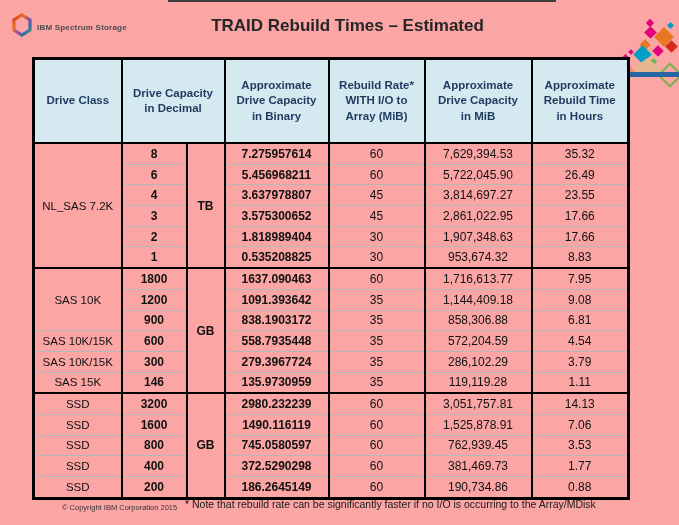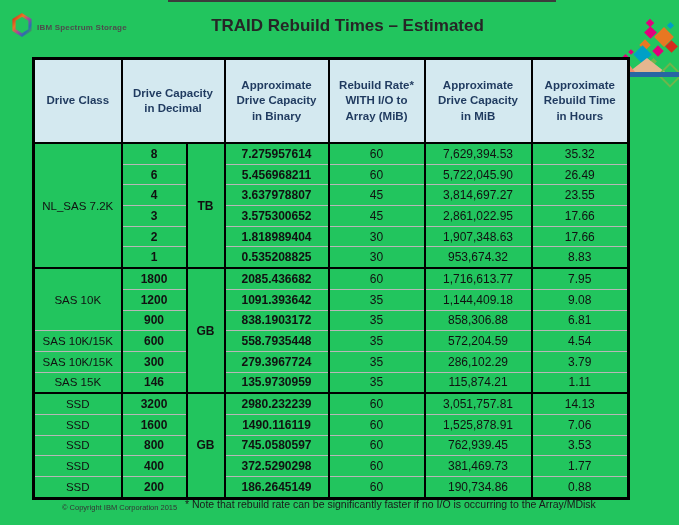--- a/index.html
+++ b/index.html
@@ -1,17 +1,17 @@
 <!DOCTYPE html>
 <html style="--header-fill: #d4e9f0; --header-text: #1f3a5f; --grid-heavy: #000000; --grid-light: #b7b7b7; --accent-line: #2766a3; --decor-pink: #e2007d; --decor-orange: #e87722; --decor-teal: #00a0c6; --decor-red: #d52b1e; --decor-green: #6fb54c; --decor-tan: #e5b68f; --decor-salmon: #ef8a6d;"><head>
 <meta charset="utf-8">
 <style>
   html,body { margin:0; padding:0; background:#fff; }
   #stage {
-    position:relative; width:679px; height:525px; background:#22c55e;
+    position:relative; width:679px; height:525px; background:#fca5a5;
     font-family:"Liberation Sans", sans-serif; overflow:hidden;
   }
 
   
   .top-artifact { position:absolute; left:168px; top:0; width:388px; height:2px; background:#3c3c3c; }
 
   
   .logo { position:absolute; left:11px; top:13px; display:flex; align-items:center; gap:4px; }
   .logo-text { font-size:8px; font-weight:bold; color:#4d4d4d; letter-spacing:.2px; }
 
@@ -168,21 +168,21 @@
             <td class="c-cap">1</td>
             <td class="c-bin">0.535208825</td>
             <td class="c-rate">30</td>
             <td class="c-mib">953,674.32</td>
             <td class="c-hours">8.83</td>
           </tr>
           <tr class="group-start">
             <td class="c-class" rowspan="3">SAS 10K</td>
             <td class="c-cap">1800</td>
             <td class="c-unit" rowspan="6">GB</td>
-            <td class="c-bin">2085.436682</td>
+            <td class="c-bin">1637.090463</td>
             <td class="c-rate">60</td>
             <td class="c-mib">1,716,613.77</td>
             <td class="c-hours">7.95</td>
           </tr>
           <tr>
             <td class="c-cap">1200</td>
             <td class="c-bin">1091.393642</td>
             <td class="c-rate">35</td>
             <td class="c-mib">1,144,409.18</td>
             <td class="c-hours">9.08</td>
@@ -208,21 +208,21 @@
             <td class="c-bin">279.3967724</td>
             <td class="c-rate">35</td>
             <td class="c-mib">286,102.29</td>
             <td class="c-hours">3.79</td>
           </tr>
           <tr>
             <td class="c-class" rowspan="1">SAS 15K</td>
             <td class="c-cap">146</td>
             <td class="c-bin">135.9730959</td>
             <td class="c-rate">35</td>
-            <td class="c-mib">115,874.21</td>
+            <td class="c-mib">119,119.28</td>
             <td class="c-hours">1.11</td>
           </tr>
           <tr class="group-start">
             <td class="c-class" rowspan="1">SSD</td>
             <td class="c-cap">3200</td>
             <td class="c-unit" rowspan="5">GB</td>
             <td class="c-bin">2980.232239</td>
             <td class="c-rate">60</td>
             <td class="c-mib">3,051,757.81</td>
             <td class="c-hours">14.13</td>

